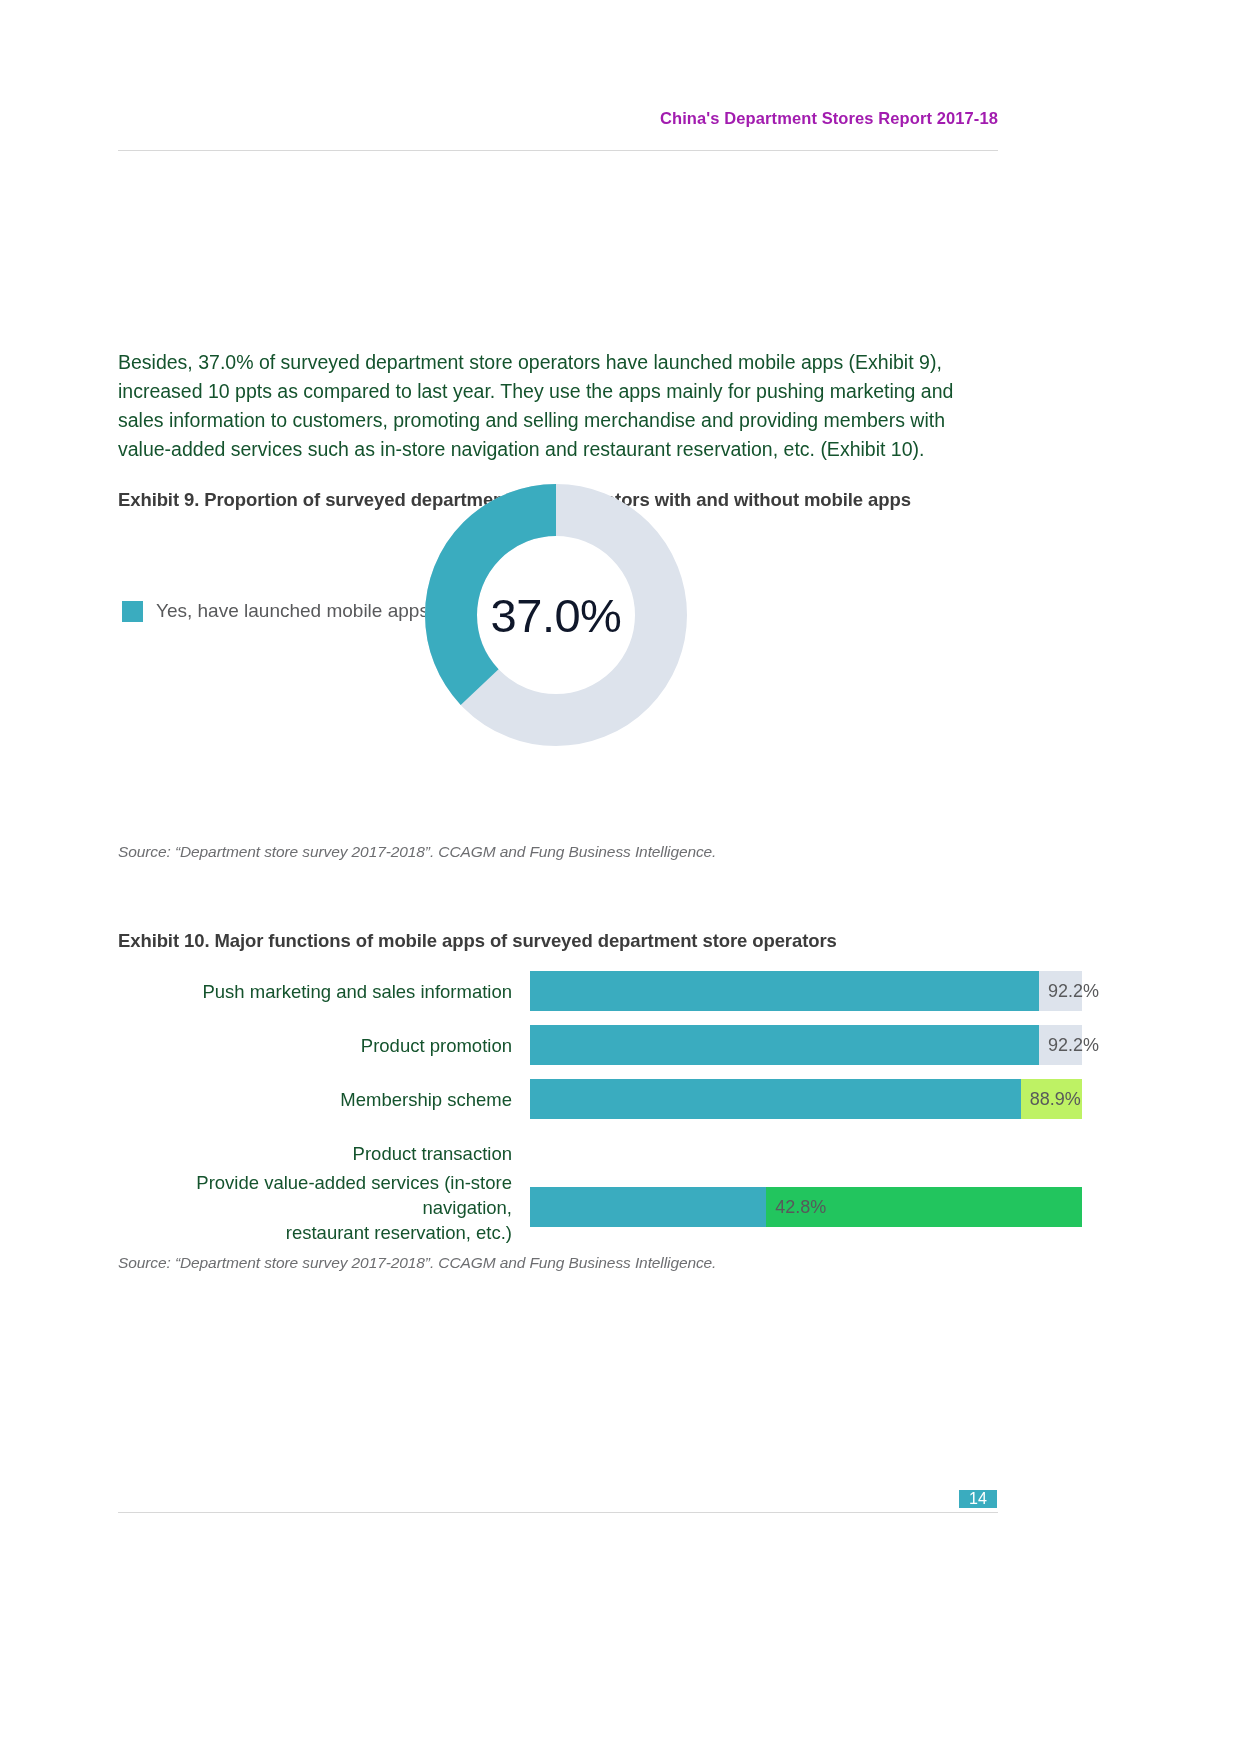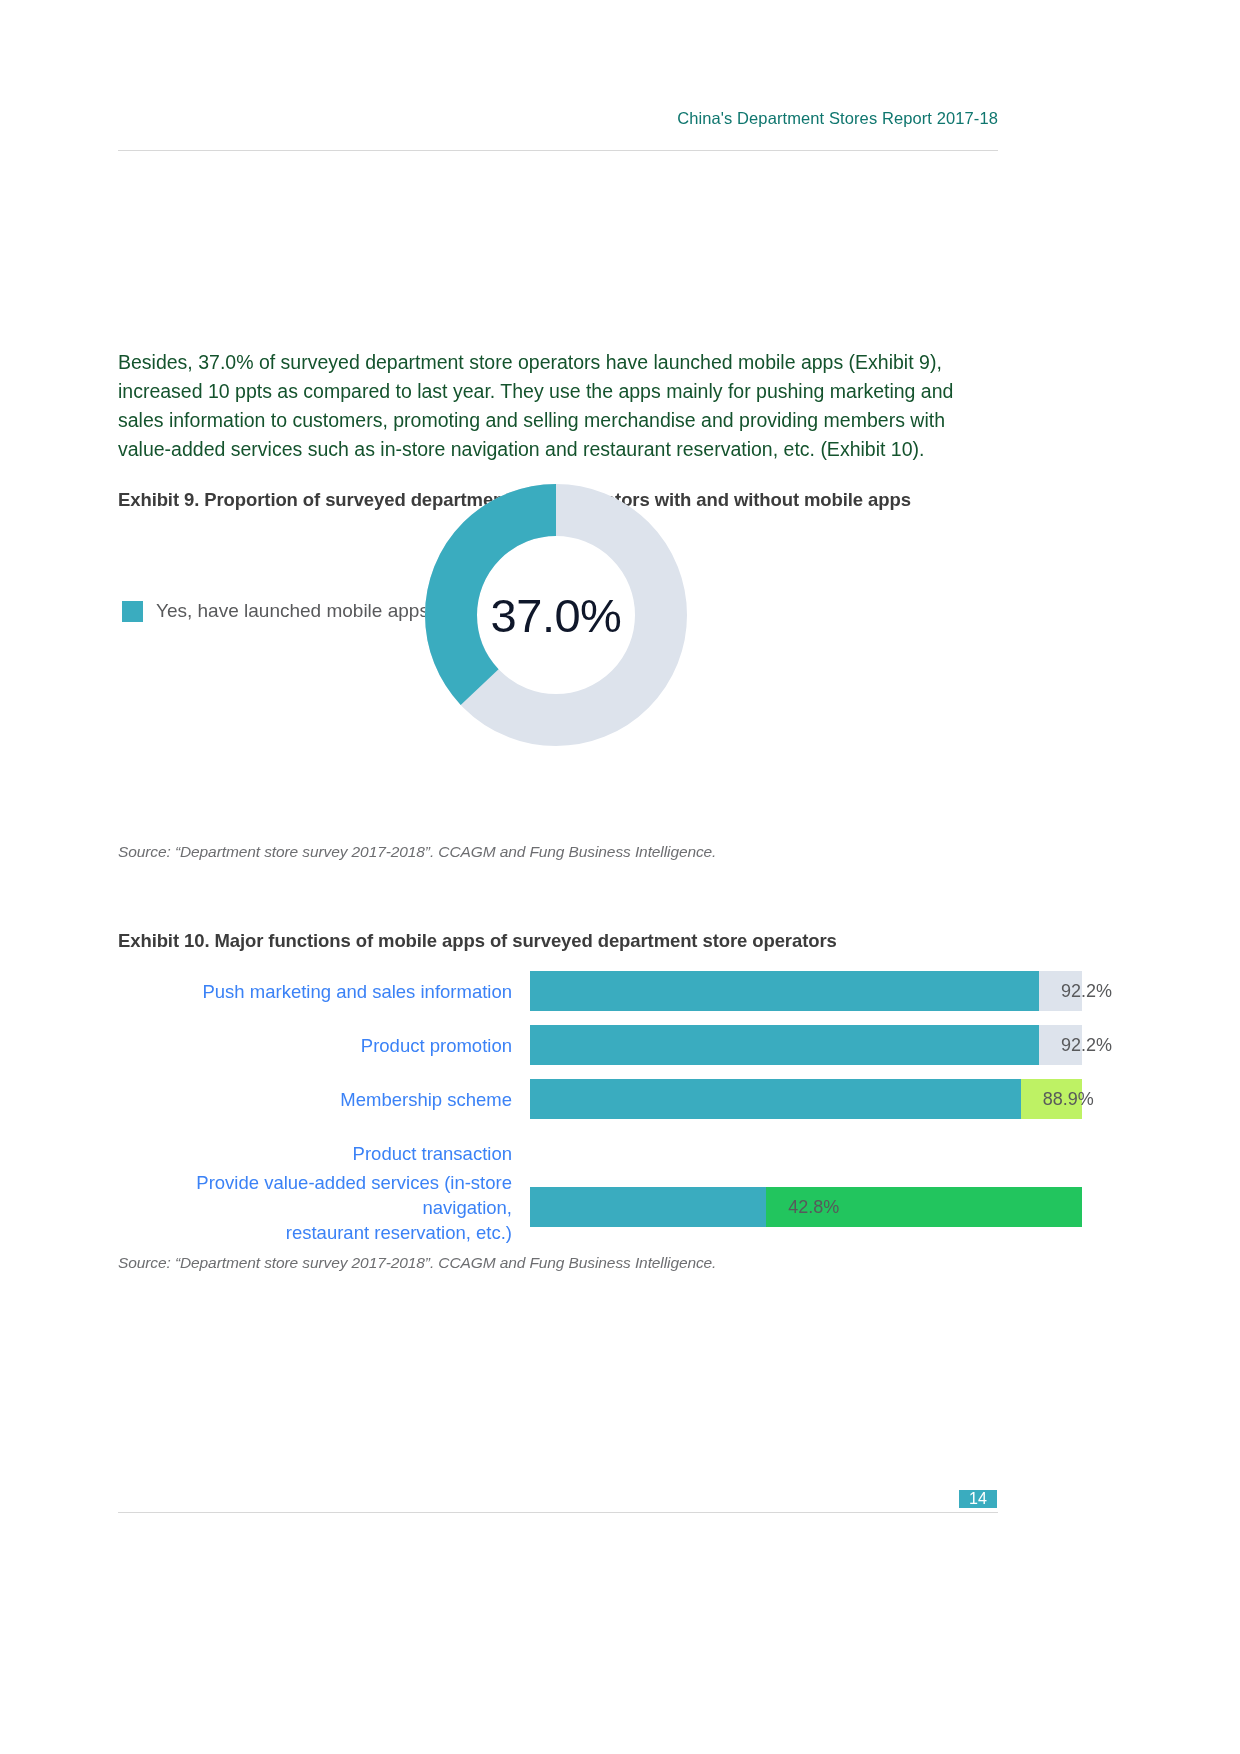--- a/index.html
+++ b/index.html
@@ -23,23 +23,24 @@
   
   .header {
     position: absolute;
     left: 118px;
     top: 108px;
     width: 880px;
     text-align: right;
   }
   .header-title {
     font-size: 16.5px;
-    color: #0f766e;
+    color: #a21caf;
     letter-spacing: 0.1px;
     line-height: 1.3;
+    font-weight: bold;
   }
   .header-rule {
     position: absolute;
     left: 118px;
     top: 150px;
     width: 880px;
     height: 1px;
     background: #d8d8d8;
   }
 
@@ -136,21 +137,21 @@
     margin-bottom: 8px;
   }
   .bar-row:last-child { margin-bottom: 0; }
   .bar-label {
     width: 412px;
     flex: none;
     text-align: right;
     padding-right: 18px;
     box-sizing: border-box;
     font-size: 18.5px;
-    color: #3b82f6;
+    color: #14532d;
     line-height: 25px;
     white-space: pre-line;
   }
   .bar-track {
     position: relative;
     flex: 1 1 auto;
     height: 40px;
     background: #dde3ec;
   }
   .bar-fill {
@@ -161,21 +162,21 @@
     background: #3aacbf;
   }
   .bar-value {
     position: absolute;
     top: 0;
     height: 100%;
     display: flex;
     align-items: center;
     font-size: 18px;
     color: #58595b;
-    padding-left: 22px;
+    padding-left: 9px;
     white-space: nowrap;
   }
 
   
   .footer-rule {
     position: absolute;
     left: 118px;
     top: 1512px;
     width: 880px;
     height: 1px;

